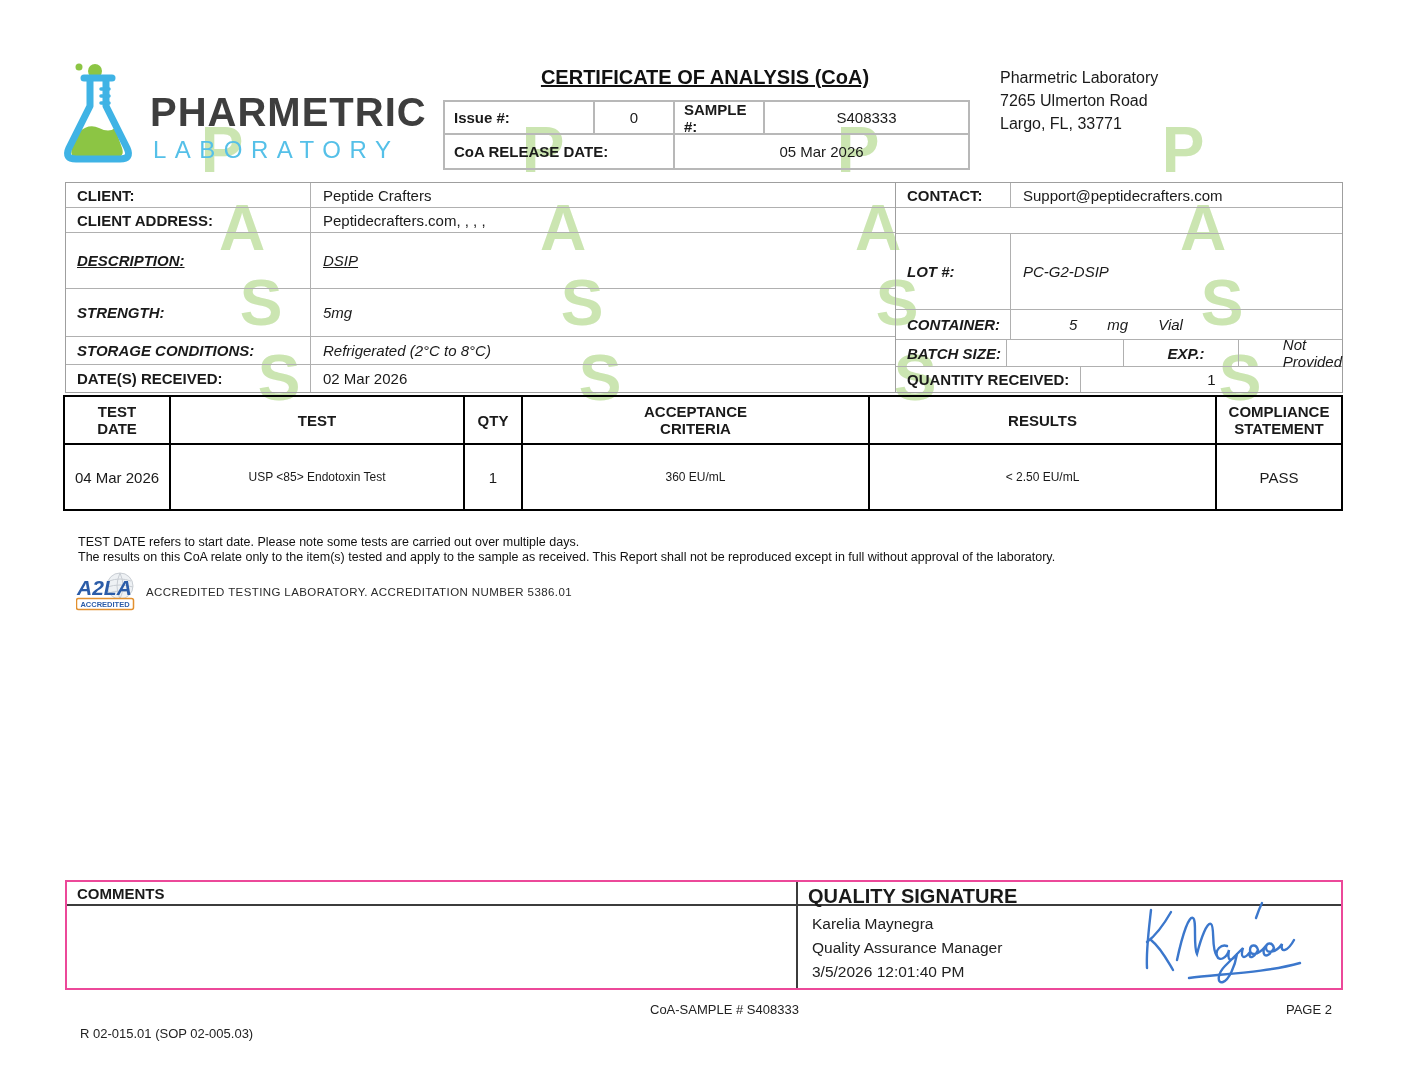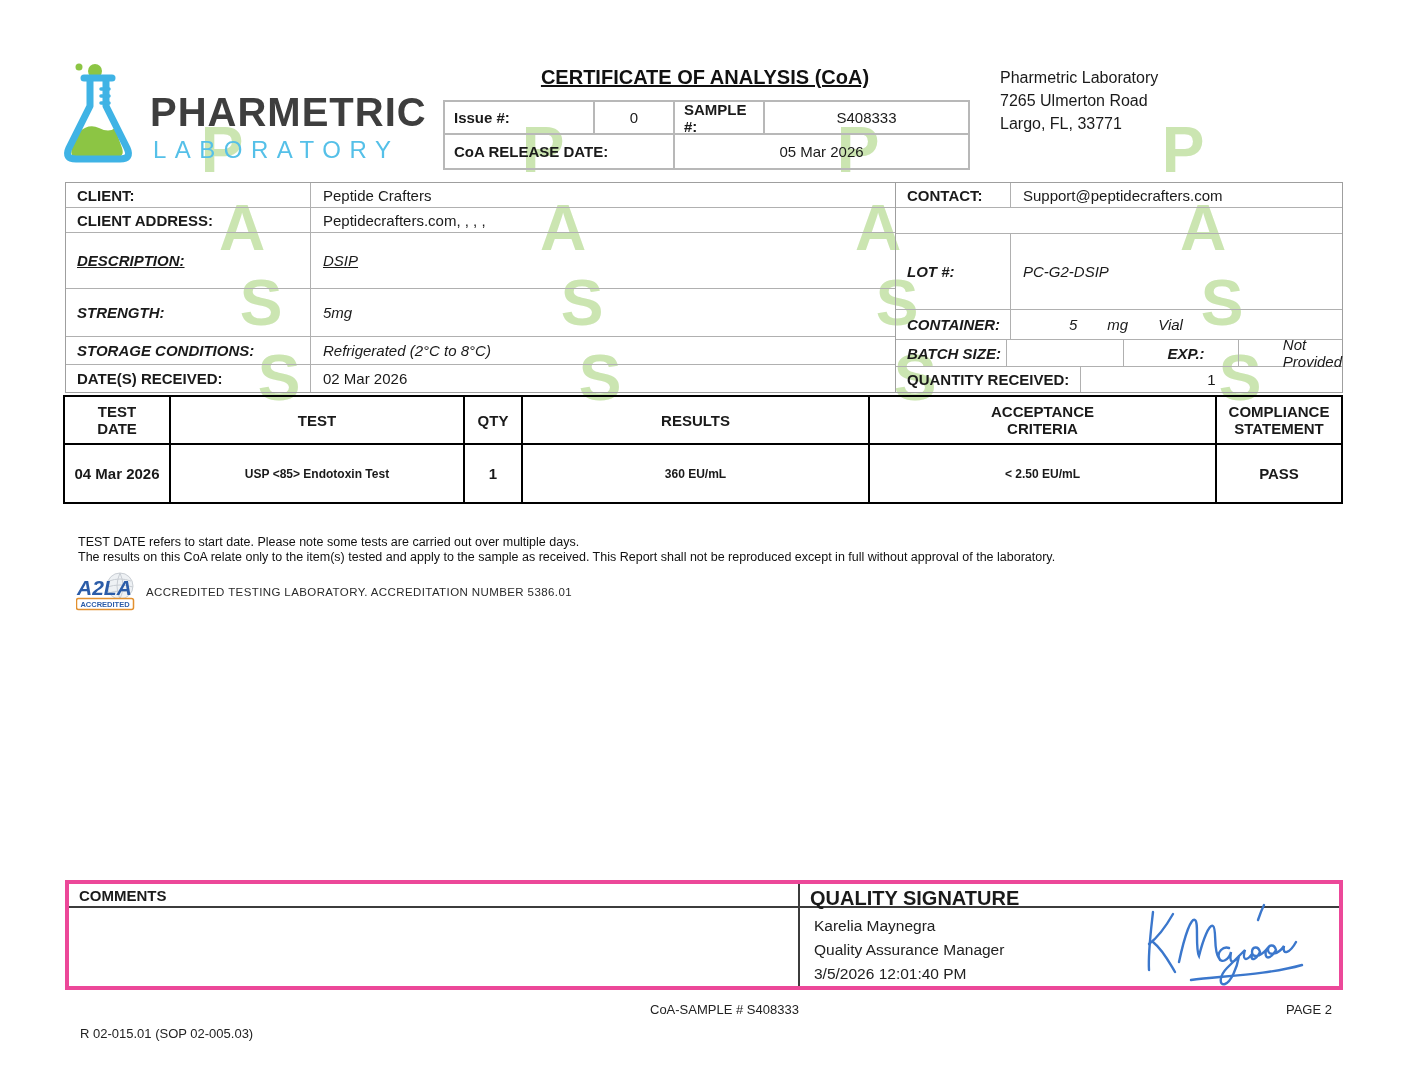--- a/index.html
+++ b/index.html
@@ -38,29 +38,29 @@
           border-right:1px solid #b0b0b0;}
   .ct-val{flex:1;display:flex;align-items:center;padding-left:12px;box-sizing:border-box;}
   .it-font{font-style:italic;}
   
   .rt{position:absolute;left:63px;top:395px;width:1280px;border:2px solid #000;box-sizing:border-box;
       display:grid;grid-template-columns:106px 294px 58px 347px 347px 124px;}
   .rt-cell{display:flex;align-items:center;justify-content:center;text-align:center;
            box-sizing:border-box;border-right:2px solid #000;}
   .rt-cell.lastcol{border-right:none;}
   .rt-head{height:48px;border-bottom:2px solid #000;font-weight:bold;font-size:15px;white-space:pre-line;line-height:17px;}
-  .rt-data{height:57px;font-size:15px;font-weight:bold;}
+  .rt-data{height:64px;font-size:15px;}
   .rt-data.small{font-size:12px;}
   
   .notes{position:absolute;left:78px;top:535px;font-size:12.5px;line-height:15px;color:#111;}
   
   .accred{position:absolute;left:76px;top:572px;display:flex;align-items:center;gap:8px;}
   .accred-text{font-size:11.5px;color:#2b2b2b;letter-spacing:0.4px;}
   
-  .cm{position:absolute;left:65px;top:880px;width:1278px;height:110px;border:4px solid #ec4899;box-sizing:border-box;}
+  .cm{position:absolute;left:65px;top:880px;width:1278px;height:110px;border:2px solid #ec4899;box-sizing:border-box;}
   .cm-divider{position:absolute;left:729px;top:0;bottom:0;width:0;border-left:2px solid #3c3c3c;}
   .cm-headrow{height:24px;border-bottom:2px solid #3c3c3c;box-sizing:border-box;position:relative;}
   .cm-h1{position:absolute;left:10px;top:3px;font-size:15px;font-weight:bold;}
   .cm-h2{position:absolute;left:741px;top:3px;font-size:20px;font-weight:bold;}
   .sig-block{position:absolute;left:745px;top:30px;font-size:15.5px;line-height:24px;color:#222;}
   .sig-svg{position:absolute;left:1060px;top:6px;}
   
   .footer-left{position:absolute;left:80px;top:1002px;font-size:13px;color:#222;margin-top:24px;}
   .footer-center{position:absolute;left:650px;top:1002px;font-size:13px;color:#222;}
   .footer-right{position:absolute;right:76px;top:1002px;font-size:13px;color:#222;}
@@ -177,23 +177,23 @@
         <div class="ct-val" style="justify-content:center;padding-left:0;">1</div>
       </div>
     </div>
   </div>
 
   <div class="rt">
     <div class="rt-cell rt-head">TEST
 DATE</div>
     <div class="rt-cell rt-head">TEST</div>
     <div class="rt-cell rt-head">QTY</div>
-    <div class="rt-cell rt-head">RESULTS</div>
     <div class="rt-cell rt-head">ACCEPTANCE
 CRITERIA</div>
+    <div class="rt-cell rt-head">RESULTS</div>
     <div class="rt-cell rt-head lastcol">COMPLIANCE
 STATEMENT</div>
     <div class="rt-cell rt-data">04 Mar 2026</div>
     <div class="rt-cell rt-data small">USP &lt;85&gt; Endotoxin Test</div>
     <div class="rt-cell rt-data">1</div>
     <div class="rt-cell rt-data small">360 EU/mL</div>
     <div class="rt-cell rt-data small">&lt; 2.50 EU/mL</div>
     <div class="rt-cell rt-data lastcol">PASS</div>
   </div>
 

